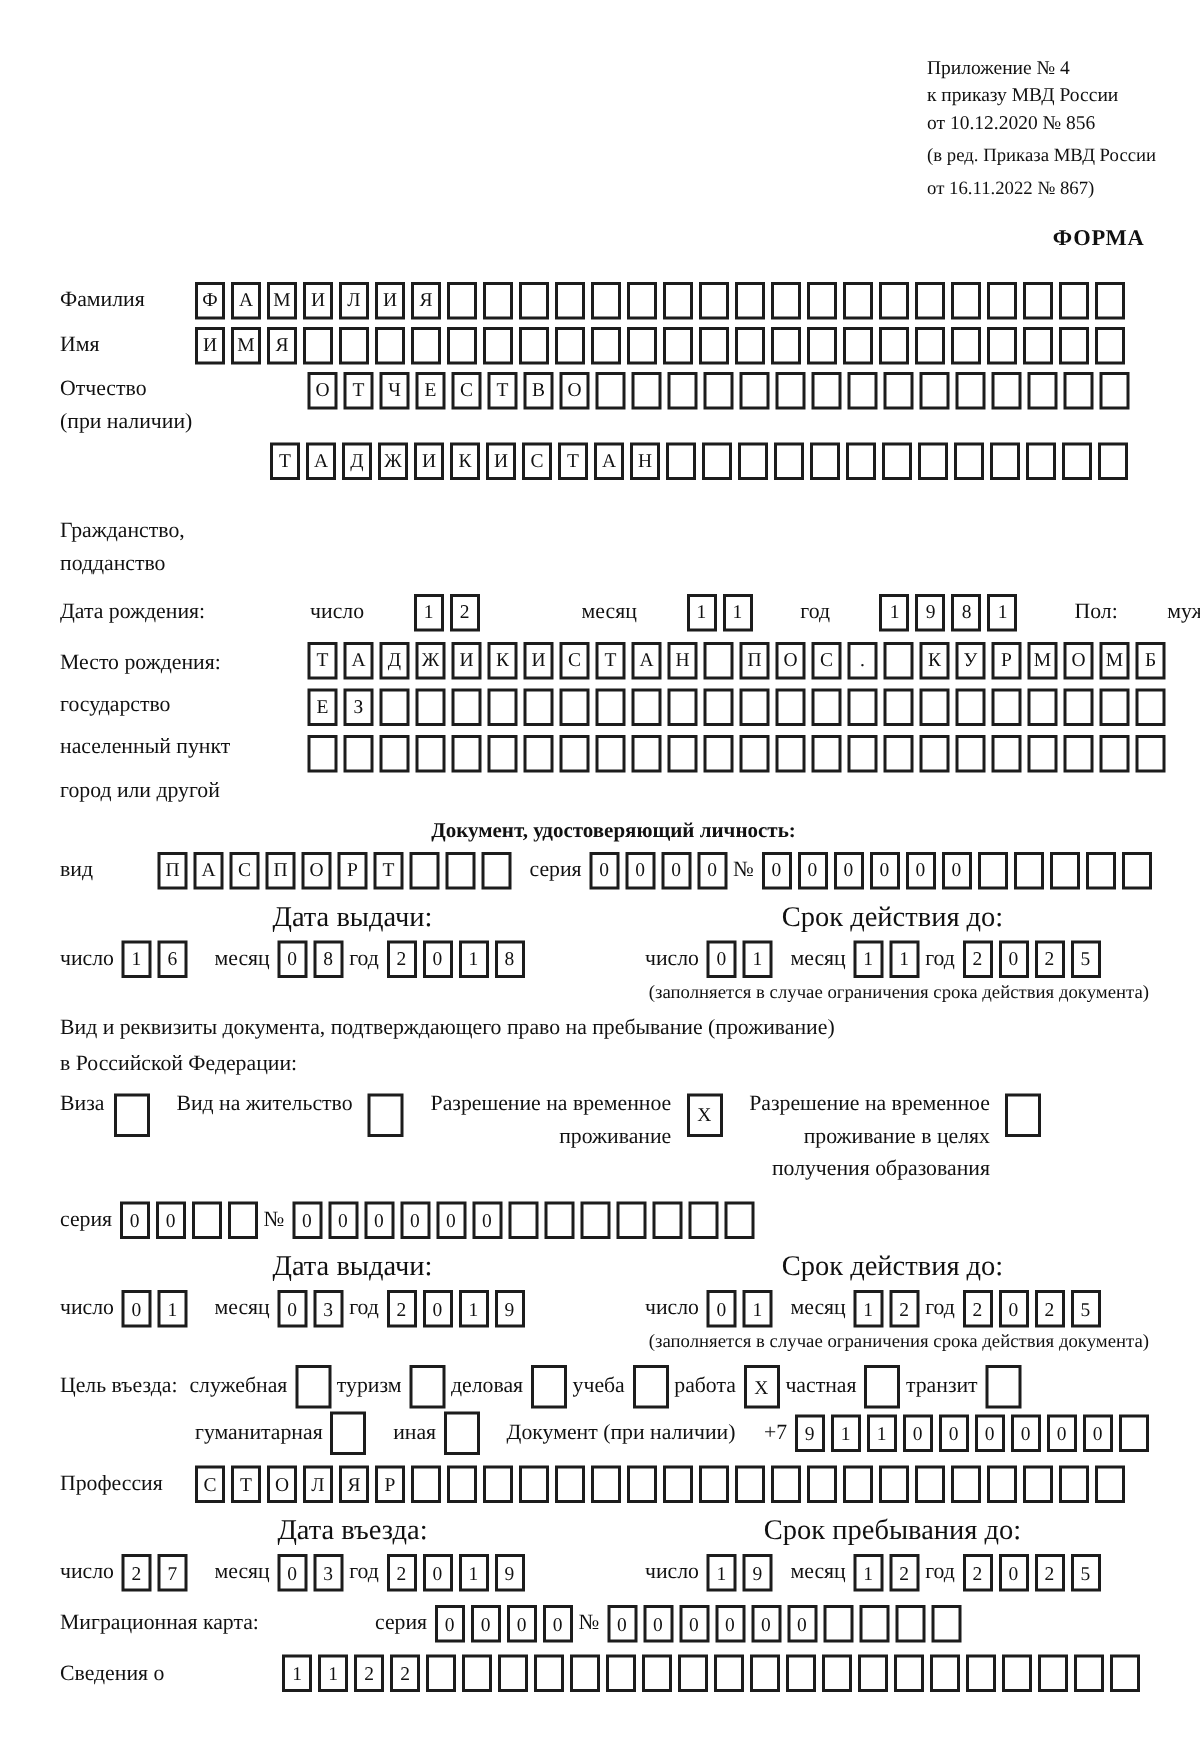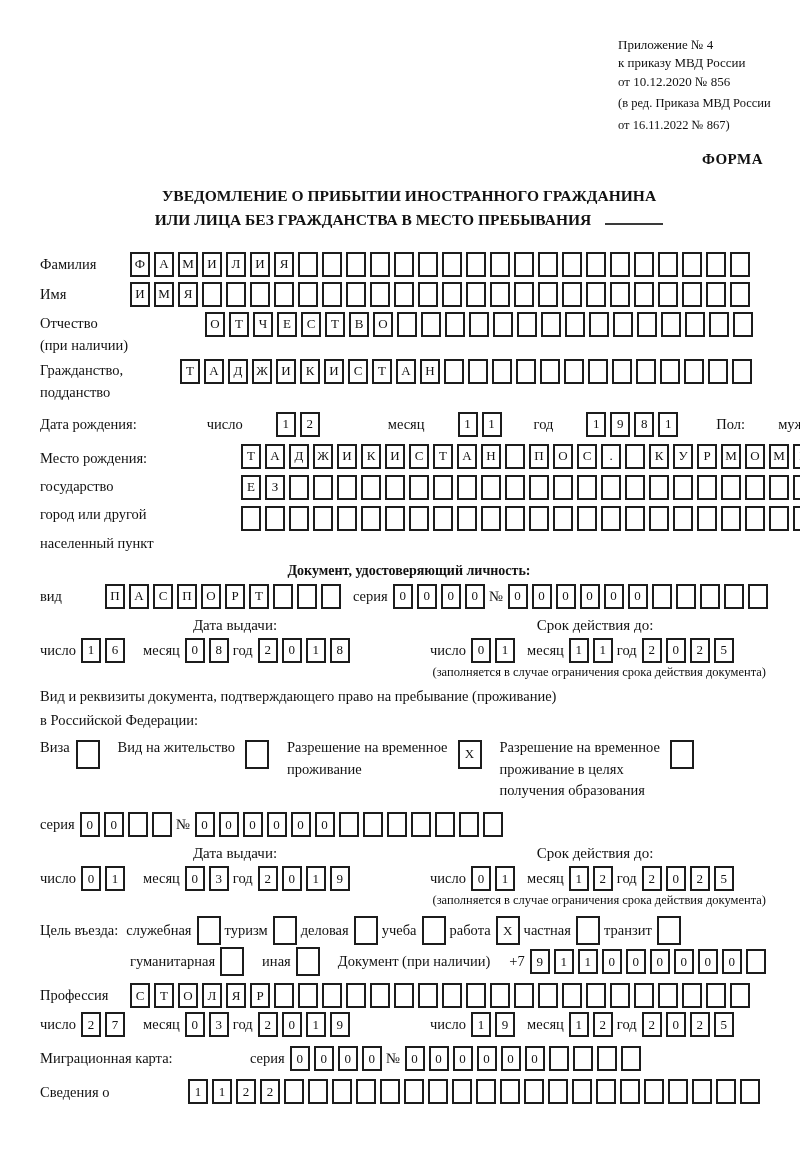--- a/index.html
+++ b/index.html
@@ -27,47 +27,43 @@
   .cell { display:inline-flex; flex:none; align-items:center; justify-content:center;
           width:20px; height:25px; border:2px solid #1c1c1c; margin-right:4px;
           font-size:13px; background:#fff; }
   .boxes.lg .cell { width:24px; height:29px; }
   .gap-s { width:8px; flex:none; } .gap-m { width:14px; flex:none; }
 
   .subword { font-size:14.5px; flex:none; margin-right:5px; }
 
   
   .date-row { display:flex; margin-top:4px; }
-  .date-head-row { display:flex; margin-top:8px; font-size:15px; }
+  .date-head-row { display:flex; margin-top:8px; font-size:19px; }
   .note { font-size:12.5px; text-align:right; padding-right:12px; margin-top:2px; }
 
   
   .opt { display:flex; align-items:flex-start; flex:none; }
-  .opt .olbl { font-size:14.5px; text-align:left; line-height:1.5; }
+  .opt .olbl { font-size:14.5px; text-align:right; line-height:1.5; }
   .opt .boxes { margin-left:10px; margin-top:3px; }
   b.doc-head { display:block; text-align:center; font-size:14px; margin-top:6px; }
 </style>
 </head>
 <body>
 
 <div class="page">
 
   <div class="hdr-block">
     <div>Приложение № 4</div>
     <div>к приказу МВД России</div>
     <div>от 10.12.2020 № 856</div>
     <div class="ed">(в ред. Приказа МВД России</div>
     <div class="ed">от 16.11.2022 № 867)</div>
   </div>
   <div class="forma">ФОРМА</div>
 
-  <div class="title">
-    <div>УВЕДОМЛЕНИЕ О ПРИБЫТИИ ИНОСТРАННОГО ГРАЖДАНИНА</div>
-    <div><span>ИЛИ ЛИЦА БЕЗ ГРАЖДАНСТВА В МЕСТО ПРЕБЫВАНИЯ</span><span class="blank-line"></span></div>
-  </div>
 
 
   <div class="row" style="margin-top:20px;">
     <span class="lbl" style="width:90px;">Фамилия</span>
     <span class="boxes">
         <span class="cell">Ф</span>
         <span class="cell">А</span>
         <span class="cell">М</span>
         <span class="cell">И</span>
         <span class="cell">Л</span>
@@ -153,21 +149,21 @@
         <span class="cell"></span>
         <span class="cell"></span>
         <span class="cell"></span>
         <span class="cell"></span>
         <span class="cell"></span>
         <span class="cell"></span>
       </span>
   </div>
 
   <div class="row top" style="margin-top:2px;">
-    <span class="lbl2" style="width:140px;">
+    <span class="lbl2" style="width:140px;margin-top:48px;">
       <span style="display:block;">Гражданство,</span>
       <span style="display:block;">подданство</span>
     </span>
     <span class="boxes">
         <span class="cell">Т</span>
         <span class="cell">А</span>
         <span class="cell">Д</span>
         <span class="cell">Ж</span>
         <span class="cell">И</span>
         <span class="cell">К</span>
@@ -219,26 +215,26 @@
         <span class="cell">X</span>
       </span>
     <span class="gap-m"></span>
     <span class="subword">женский</span>
     <span class="gap-s"></span>
     <span class="boxes">
         <span class="cell"></span>
       </span>
   </div>
 
-  <div class="row top" style="margin-top:7px;gap:36px;">
+  <div class="row top" style="margin-top:7px;">
     <span class="lbl2" style="width:165px; line-height:1.95;">
       <span style="display:block;">Место рождения:</span>
       <span style="display:block;">государство</span>
+      <span style="display:block;">населенный пункт</span>
       <span style="display:block;">город или другой</span>
-      <span style="display:block;">населенный пункт</span>
     </span>
     <span>
       <span class="boxes" style="display:flex; margin-bottom:6px;">
           <span class="cell">Т</span>
           <span class="cell">А</span>
           <span class="cell">Д</span>
           <span class="cell">Ж</span>
           <span class="cell">И</span>
           <span class="cell">К</span>
           <span class="cell">И</span>
@@ -602,20 +598,24 @@
         <span class="cell"></span>
         <span class="cell"></span>
         <span class="cell"></span>
         <span class="cell"></span>
         <span class="cell"></span>
         <span class="cell"></span>
         <span class="cell"></span>
       </span>
   </div>
 
+  <div class="date-head-row">
+    <span style="width:390px; text-align:center;">Дата въезда:</span>
+    <span style="width:330px; text-align:center;">Срок пребывания до:</span>
+  </div>
   <div class="date-row">
     <span class="row" style="margin-top:0; width:390px;">
       <span class="subword">число</span>
       <span class="boxes">
           <span class="cell">2</span>
           <span class="cell">7</span>
         </span>
       <span class="gap-m"></span>
       <span class="subword">месяц</span>
       <span class="boxes">

